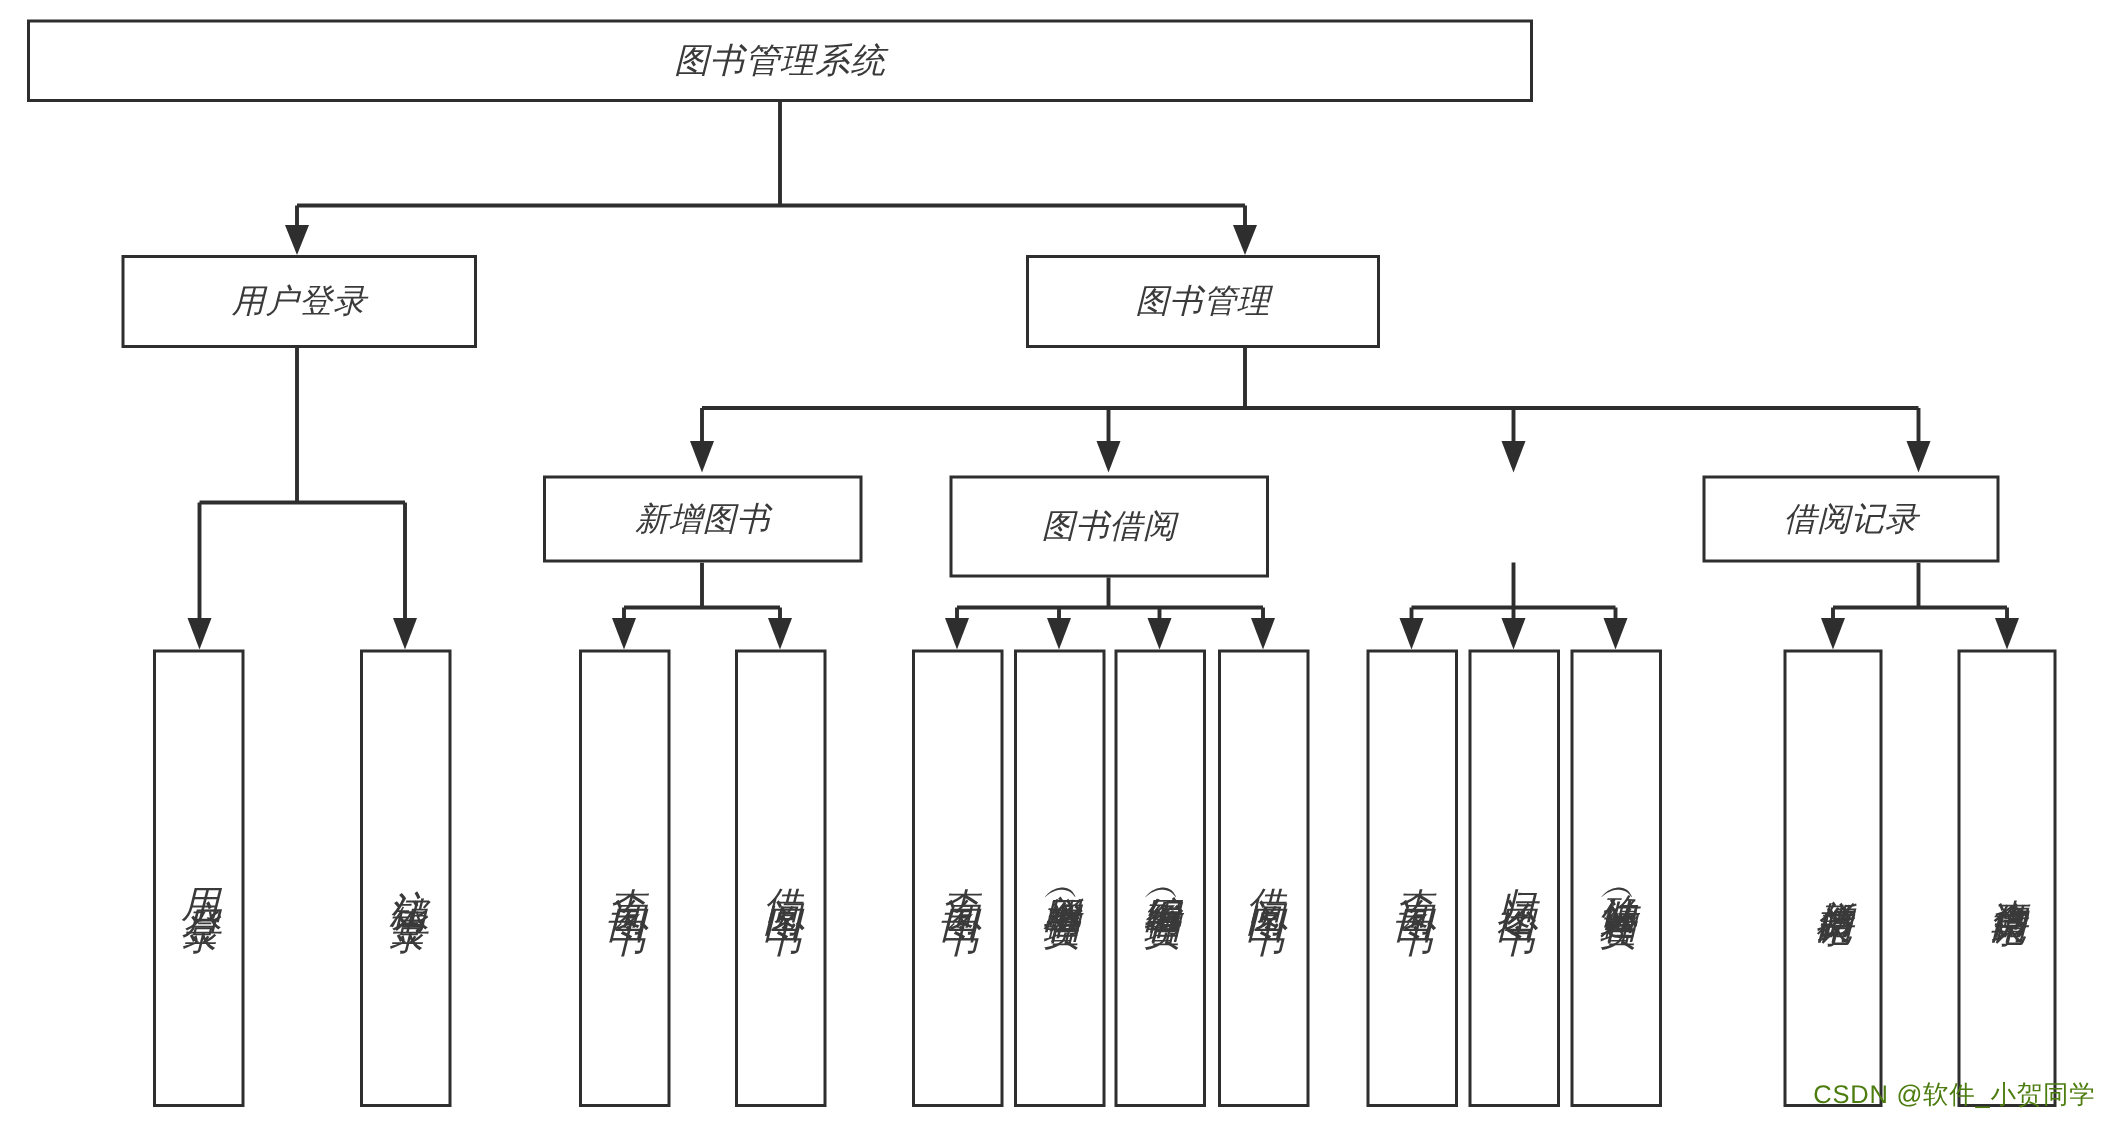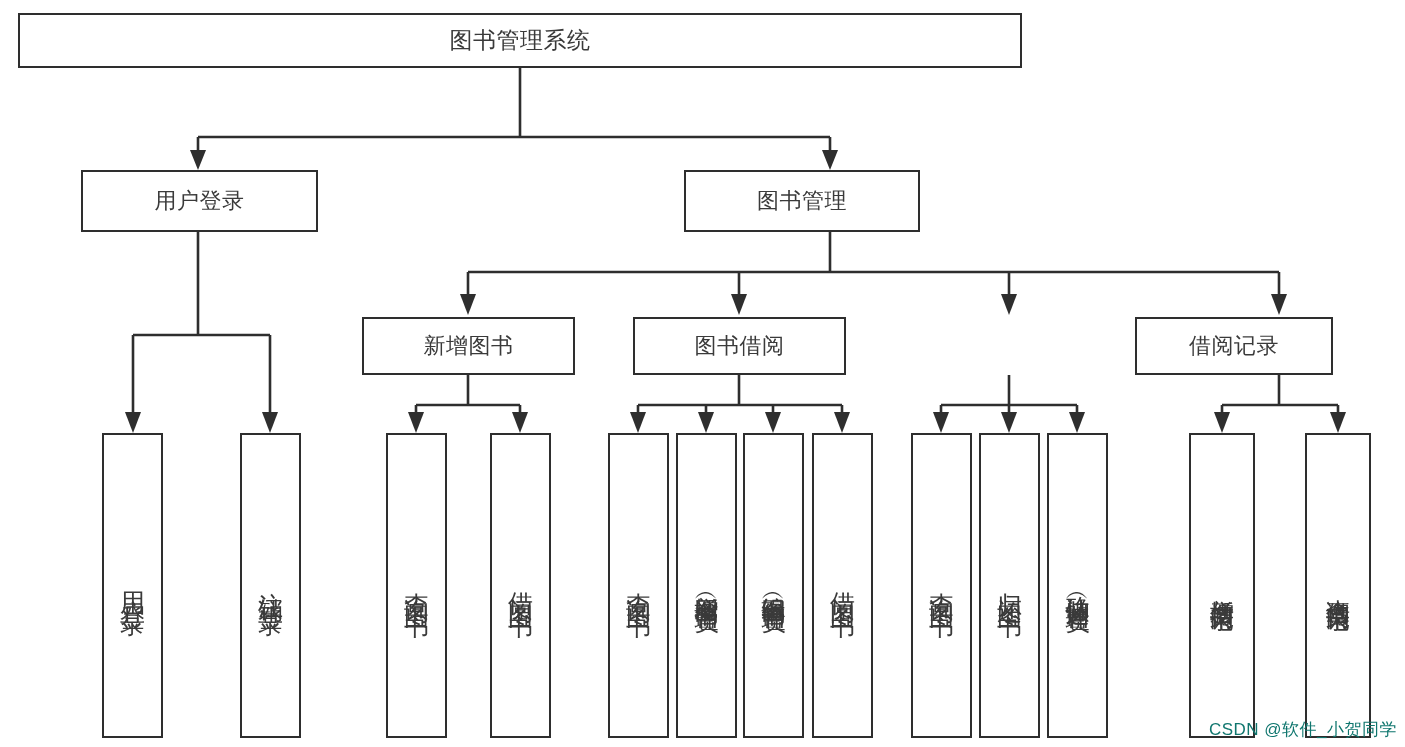--- a/index.html
+++ b/index.html
@@ -24,20 +24,21 @@
     display:flex;
     align-items:center;
     justify-content:center;
     color:#3a3a3a;
   }
   .node .lbl{
     display:block;
     line-height:1.18;
     letter-spacing:0.5px;
     white-space:nowrap;
+    font-style:italic;
   }
   
   .node.horiz .lbl{
     font-size:22px;
   }
   .node.root .lbl{font-size:23px;}
   
   .node.vert{
     align-items:center;
     justify-content:center;
@@ -53,21 +54,21 @@
   }
   .node.vert.tight .lbl{
     font-size:24px;
     letter-spacing:2px;
   }
   .watermark{
     position:absolute;
     right:8px;
     bottom:6px;
     font-size:17px;
-    color:#0f766e;
+    color:#4d7c0f;
     letter-spacing:0.5px;
     white-space:nowrap;
     pointer-events:none;
   }
   svg.links{
     position:absolute;left:0;top:0;
     width:1405px;height:747px;
     pointer-events:none;
   }
   svg.links path,svg.links line{
@@ -154,21 +155,21 @@
   <div class="node horiz" style="left:81px;top:170px;width:237px;height:62px;">
     <span class="lbl">用户登录</span>
   </div>
   <div class="node horiz" style="left:684px;top:170px;width:236px;height:62px;">
     <span class="lbl">图书管理</span>
   </div>
 
   <div class="node horiz" style="left:362px;top:317px;width:213px;height:58px;">
     <span class="lbl">新增图书</span>
   </div>
-  <div class="node horiz" style="left:633px;top:317px;width:213px;height:58px;">
+  <div class="node horiz" style="left:633px;top:317px;width:213px;height:68px;">
     <span class="lbl">图书借阅</span>
   </div>
   <div class="node horiz" style="left:1135px;top:317px;width:198px;height:58px;">
     <span class="lbl">借阅记录</span>
   </div>
 
   <div class="node vert" style="left:102px;top:433px;width:61px;height:305px;">
     <span class="lbl">用户登录</span>
   </div>
   <div class="node vert" style="left:240px;top:433px;width:61px;height:305px;">

